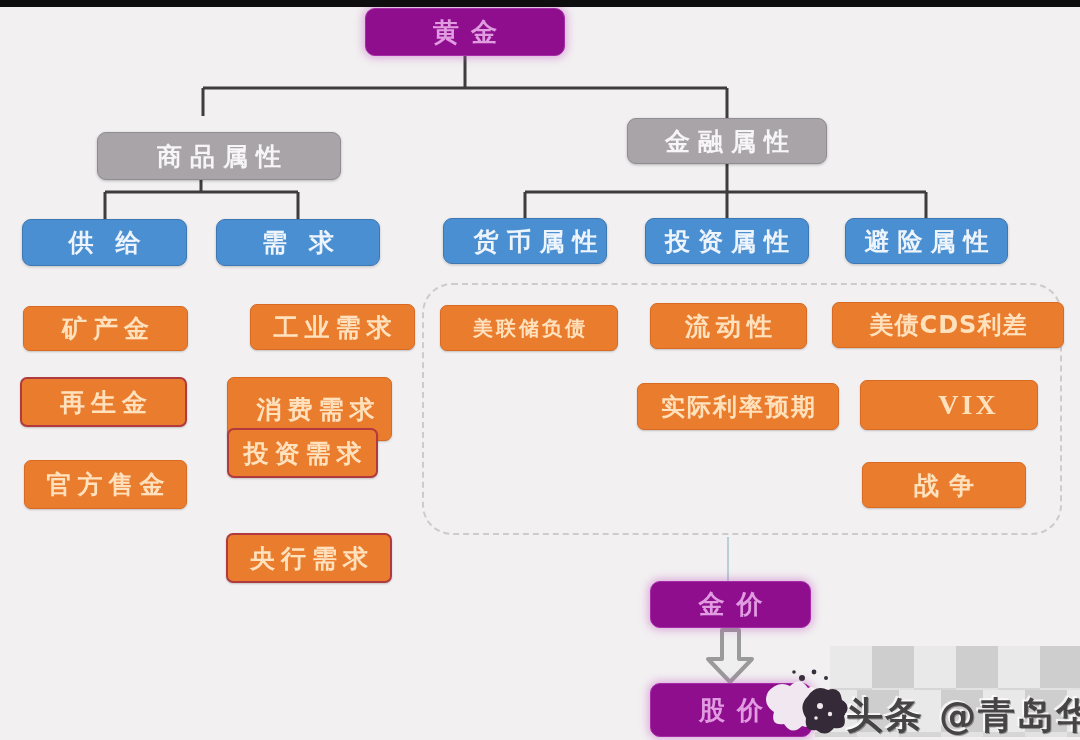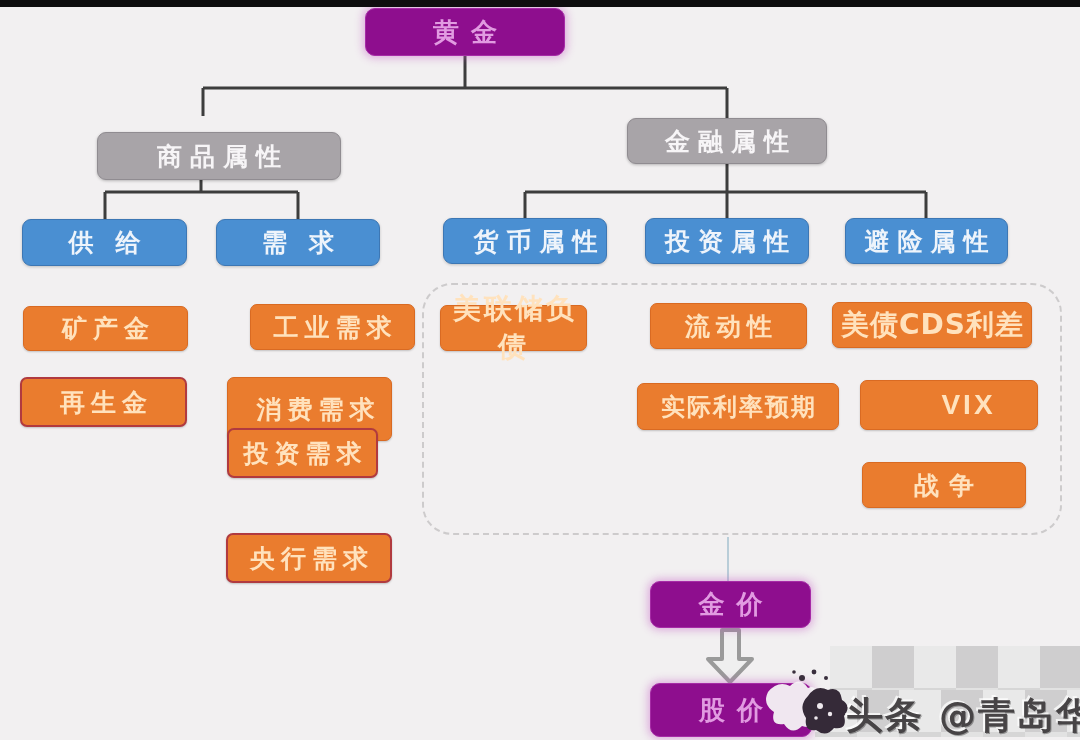--- a/index.html
+++ b/index.html
@@ -50,41 +50,41 @@
   }
   .blue.short{letter-spacing:22px;text-indent:22px;}
   .orange{
     background:#ea7c2e;color:#ffe2bd;
     border-radius:7px;
     border:1px solid #d96a22;
     box-shadow:0 1px 2px rgba(0,0,0,.2);
     font-size:25px;letter-spacing:6px;text-indent:6px;
   }
   .orange.redline{border:2px solid #b13a3f;}
-  .serif{font-family:Liberation Sans, sans-serif;letter-spacing:3px;text-indent:3px;padding-left:36px;}
+  .serif{font-family:Liberation Serif, serif;letter-spacing:3px;text-indent:3px;padding-left:36px;}
 
   
   #n-gold{left:365px;top:8px;width:200px;height:48px;}
   #n-commodity{left:97px;top:116px;width:244px;height:48px;margin-top:16px;}
   #n-financial{left:627px;top:118px;width:200px;height:46px;}
   #n-supply{left:22px;top:219px;width:165px;height:47px;}
   #n-demand{left:216px;top:219px;width:164px;height:47px;}
   #n-currency{left:443px;top:218px;width:164px;height:46px;padding-left:21px;}
   #n-invattr{left:645px;top:218px;width:164px;height:46px;}
   #n-hedge{left:845px;top:218px;width:163px;height:46px;}
   #n-mined{left:23px;top:306px;width:165px;height:45px;}
   #n-recycled{left:20px;top:377px;width:167px;height:50px;}
   #n-official{left:24px;top:460px;width:163px;height:49px;}
   #n-industrial{left:222px;top:304px;width:165px;height:46px;margin-left:28px;}
   #n-consumer{left:227px;top:377px;width:165px;height:64px;padding-left:12px;}
   #n-invdemand{left:227px;top:428px;width:151px;height:50px;}
   #n-cbdemand{left:226px;top:533px;width:166px;height:50px;}
-  #n-fed{left:440px;top:305px;width:147px;height:46px;font-size:28px;letter-spacing:3px;text-indent:3px;}
+  #n-fed{left:440px;top:305px;width:178px;height:46px;font-size:20px;letter-spacing:3px;text-indent:3px;}
   #n-liquidity{left:650px;top:303px;width:157px;height:46px;}
-  #n-cds{left:832px;top:302px;width:200px;height:46px;font-size:28px;letter-spacing:1px;text-indent:1px;}
+  #n-cds{left:832px;top:302px;width:232px;height:46px;font-size:24px;letter-spacing:1px;text-indent:1px;}
   #n-realrate{left:637px;top:383px;width:202px;height:47px;font-size:24px;letter-spacing:2px;text-indent:2px;}
   #n-vix{left:860px;top:380px;width:178px;height:50px;font-size:28px;}
   #n-war{left:862px;top:462px;width:164px;height:46px;letter-spacing:10px;text-indent:10px;}
   #n-goldprice{left:650px;top:581px;width:161px;height:47px;}
   #n-stockprice{left:650px;top:683px;width:162px;height:54px;}
 
   #dashed-box{
     position:absolute;left:422px;top:283px;width:640px;height:252px;
     border:2px dashed #cdcbcc;border-radius:30px;
     z-index:1;box-sizing:border-box;
@@ -136,20 +136,21 @@
 
   <div class="box blue short" id="n-supply">供给</div>
   <div class="box blue short" id="n-demand">需求</div>
 
   <div class="box blue" id="n-currency">货币属性</div>
   <div class="box blue" id="n-invattr">投资属性</div>
   <div class="box blue" id="n-hedge">避险属性</div>
 
   <div class="box orange" id="n-mined">矿产金</div>
   <div class="box orange redline" id="n-recycled">再生金</div>
+  <div class="box orange" id="n-official">官方售金</div>
 
   <div class="box orange" id="n-industrial">工业需求</div>
   <div class="box orange" id="n-consumer">消费需求</div>
   <div class="box orange redline" id="n-invdemand">投资需求</div>
   <div class="box orange redline" id="n-cbdemand">央行需求</div>
 
   <div class="box orange" id="n-fed">美联储负债</div>
   <div class="box orange" id="n-liquidity">流动性</div>
   <div class="box orange" id="n-cds">美债CDS利差</div>
   <div class="box orange" id="n-realrate">实际利率预期</div>

